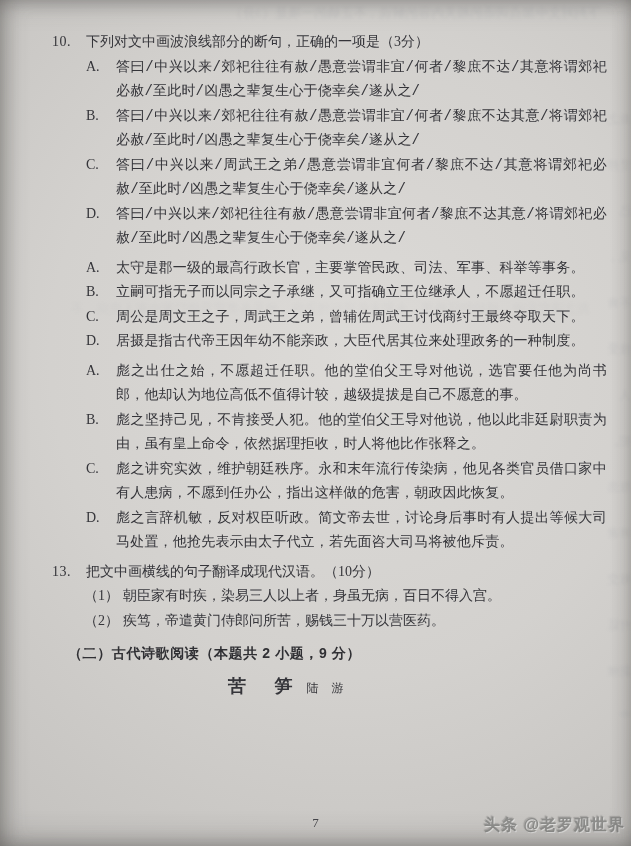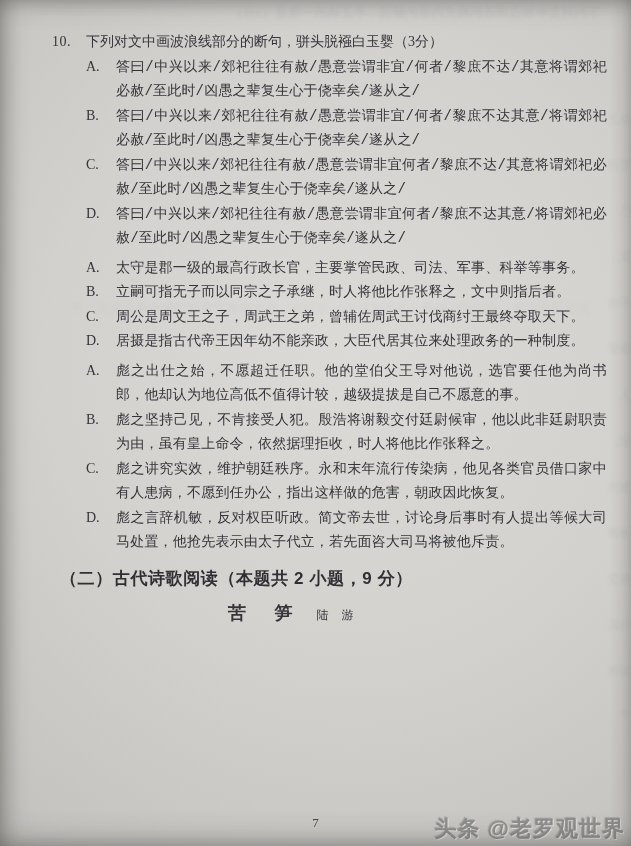--- a/index.html
+++ b/index.html
@@ -43,109 +43,123 @@
   .opt-row { margin-left:34px; }
   .opt-label { width:30px; flex:none; }
   .opt-text { flex:1; text-align:justify; letter-spacing:.2px;font-family:Liberation Mono, monospace; }
   .sub-row { margin-left:32px; }
   .sub-label { flex:none; margin-right:4px; }
   .sub-text { flex:1; }
   .question { margin-bottom:5px; }
 
   .section-heading {
     font-family:"Liberation Sans","DejaVu Sans",sans-serif;
-    font-weight:bold; font-size:17px; letter-spacing:.6px;
-    margin:12px 8px 11px; color:#303034;
+    font-weight:bold; font-size:14px; letter-spacing:.6px;
+    margin:12px 16px 11px; color:#303034;
   }
   .instruction { font-size:14px; line-height:24px; margin-bottom:9px; }
 
   .poem-title-row { margin-left:176px; margin-bottom:7px; display:flex; align-items:baseline;text-align:right; }
   .poem-title  { font-size:18px; font-weight:600; letter-spacing:12px; }
-  .poem-author { font-size:12px; letter-spacing:5px; margin-left:12px; }
+  .poem-author { font-size:12px; letter-spacing:5px; margin-left:2px; }
   .poem-line   { margin-left:133px; font-size:14px; line-height:30px; letter-spacing:1px; }
 
   .page-number {
     position:absolute; bottom:15px; left:0; width:100%;
     text-align:center; font-size:13px; color:#45454a;
   }
   .watermark {
-    position:absolute; right:6px; bottom:2px;
+    position:absolute; right:6px; bottom:10px;
     font-family:"Liberation Sans","DejaVu Sans",sans-serif;
-    font-weight:bold; font-size:22px; letter-spacing:1px;
+    font-weight:bold; font-size:16px; letter-spacing:1px;
     color:#8e8e8c;
     text-shadow: 1px 1px 0 rgba(235,235,233,.75), -1px -1px 1px rgba(70,70,70,.28);
   }
 </style>
 </head>
 <body>
 
 <div class="photo">
 
   <div class="ghost ghost-top">下列对文中加点词语的相关内容的解说，不正确的一项是（3分）太守是郡一级的最高行政长官，主要掌管民政、司法、军事、科举等事务。</div>
   <div class="ghost ghost-right">彪之坚持己见，不肯接受人犯。殷浩将谢毅交付廷尉候审，他以此非廷尉职责为由，虽有皇上命令，依然据理拒收，时人将他比作张释之。</div>
   <div class="ghost ghost-mid">彪之讲究实效，维护朝廷秩序。永和末年流行传染病，他见各类官员借口家中有人患病，不愿到任办公，指出这样做的危害，朝政因此恢复。</div>
 
   <div class="content">
     <div>
         <div class="question">
           <div class="q-row">
             <span class="q-num">10.</span>
-            <span class="q-stem-text">下列对文中画波浪线部分的断句，骈头脱襁白玉婴（3分）</span>
+            <span class="q-stem-text">下列对文中画波浪线部分的断句，正确的一项是（3分）</span>
           </div>
           <div class="opt-row">
             <span class="opt-label">A.</span>
             <span class="opt-text">答曰/中兴以来/郊祀往往有赦/愚意尝谓非宜/何者/黎庶不达/其意将谓郊祀必赦/至此时/凶愚之辈复生心于侥幸矣/遂从之/</span>
           </div>
           <div class="opt-row">
             <span class="opt-label">B.</span>
             <span class="opt-text">答曰/中兴以来/郊祀往往有赦/愚意尝谓非宜/何者/黎庶不达其意/将谓郊祀必赦/至此时/凶愚之辈复生心于侥幸矣/遂从之/</span>
           </div>
           <div class="opt-row">
             <span class="opt-label">C.</span>
-            <span class="opt-text">答曰/中兴以来/郊祀往往有赦/愚意尝谓非宜何者/黎庶不达/其意将谓郊祀必赦/至此时/凶愚之辈复生心于侥幸矣/遂从之/</span>
+            <span class="opt-text">答曰/中兴以来/周武王之弟/愚意尝谓非宜何者/黎庶不达/其意将谓郊祀必赦/至此时/凶愚之辈复生心于侥幸矣/遂从之/</span>
           </div>
           <div class="opt-row">
             <span class="opt-label">D.</span>
             <span class="opt-text">答曰/中兴以来/郊祀往往有赦/愚意尝谓非宜何者/黎庶不达其意/将谓郊祀必赦/至此时/凶愚之辈复生心于侥幸矣/遂从之/</span>
           </div>
         </div>
         <div class="question">
           <div class="opt-row">
             <span class="opt-label">A.</span>
             <span class="opt-text">太守是郡一级的最高行政长官，主要掌管民政、司法、军事、科举等事务。</span>
           </div>
           <div class="opt-row">
             <span class="opt-label">B.</span>
-            <span class="opt-text">立嗣可指无子而以同宗之子承继，时人将他比作张释之，文中则指后者。</span>
+            <span class="opt-text">立嗣可指无子而以同宗之子承继，又可指确立王位继承人，不愿超迁任职。</span>
           </div>
           <div class="opt-row">
             <span class="opt-label">C.</span>
             <span class="opt-text">周公是周文王之子，周武王之弟，曾辅佐周武王讨伐商纣王最终夺取天下。</span>
           </div>
           <div class="opt-row">
             <span class="opt-label">D.</span>
             <span class="opt-text">居摄是指古代帝王因年幼不能亲政，大臣代居其位来处理政务的一种制度。</span>
           </div>
         </div>
         <div class="question">
           <div class="opt-row">
             <span class="opt-label">A.</span>
             <span class="opt-text">彪之出仕之始，不愿超迁任职。他的堂伯父王导对他说，选官要任他为尚书郎，他却认为地位高低不值得计较，越级提拔是自己不愿意的事。</span>
           </div>
           <div class="opt-row">
             <span class="opt-label">B.</span>
-            <span class="opt-text">彪之坚持己见，不肯接受人犯。殷浩将谢毅交付廷尉候审，他以此非廷尉职责为由，虽有皇上命令，依然据理拒收，时人将他比作张释之。</span>
+            <span class="opt-text">彪之坚持己见，不肯接受人犯。他的堂伯父王导对他说，他以此非廷尉职责为由，虽有皇上命令，依然据理拒收，时人将他比作张释之。</span>
           </div>
           <div class="opt-row">
             <span class="opt-label">C.</span>
             <span class="opt-text">彪之讲究实效，维护朝廷秩序。永和末年流行传染病，他见各类官员借口家中有人患病，不愿到任办公，指出这样做的危害，朝政因此恢复。</span>
           </div>
           <div class="opt-row">
             <span class="opt-label">D.</span>
             <span class="opt-text">彪之言辞机敏，反对权臣听政。简文帝去世，讨论身后事时有人提出等候大司马处置，他抢先表示由太子代立，若先面咨大司马将被他斥责。</span>
+          </div>
+        </div>
+        <div class="question">
+          <div class="q-row">
+            <span class="q-num">13.</span>
+            <span class="q-stem-text">把文中画横线的句子翻译成现代汉语。（10分）</span>
+          </div>
+          <div class="sub-row">
+            <span class="sub-label">（1）</span>
+            <span class="sub-text">朝臣家有时疾，染易三人以上者，身虽无病，百日不得入宫。</span>
+          </div>
+          <div class="sub-row">
+            <span class="sub-label">（2）</span>
+            <span class="sub-text">疾笃，帝遣黄门侍郎问所苦，赐钱三十万以营医药。</span>
           </div>
         </div>
       </div>
 
     <div class="section-heading">（二）古代诗歌阅读（本题共 2 小题，9 分）</div>
 
 
     <div class="poem-title-row">
       <span class="poem-title">苦 笋</span>
       <span class="poem-author">陆 游</span>

